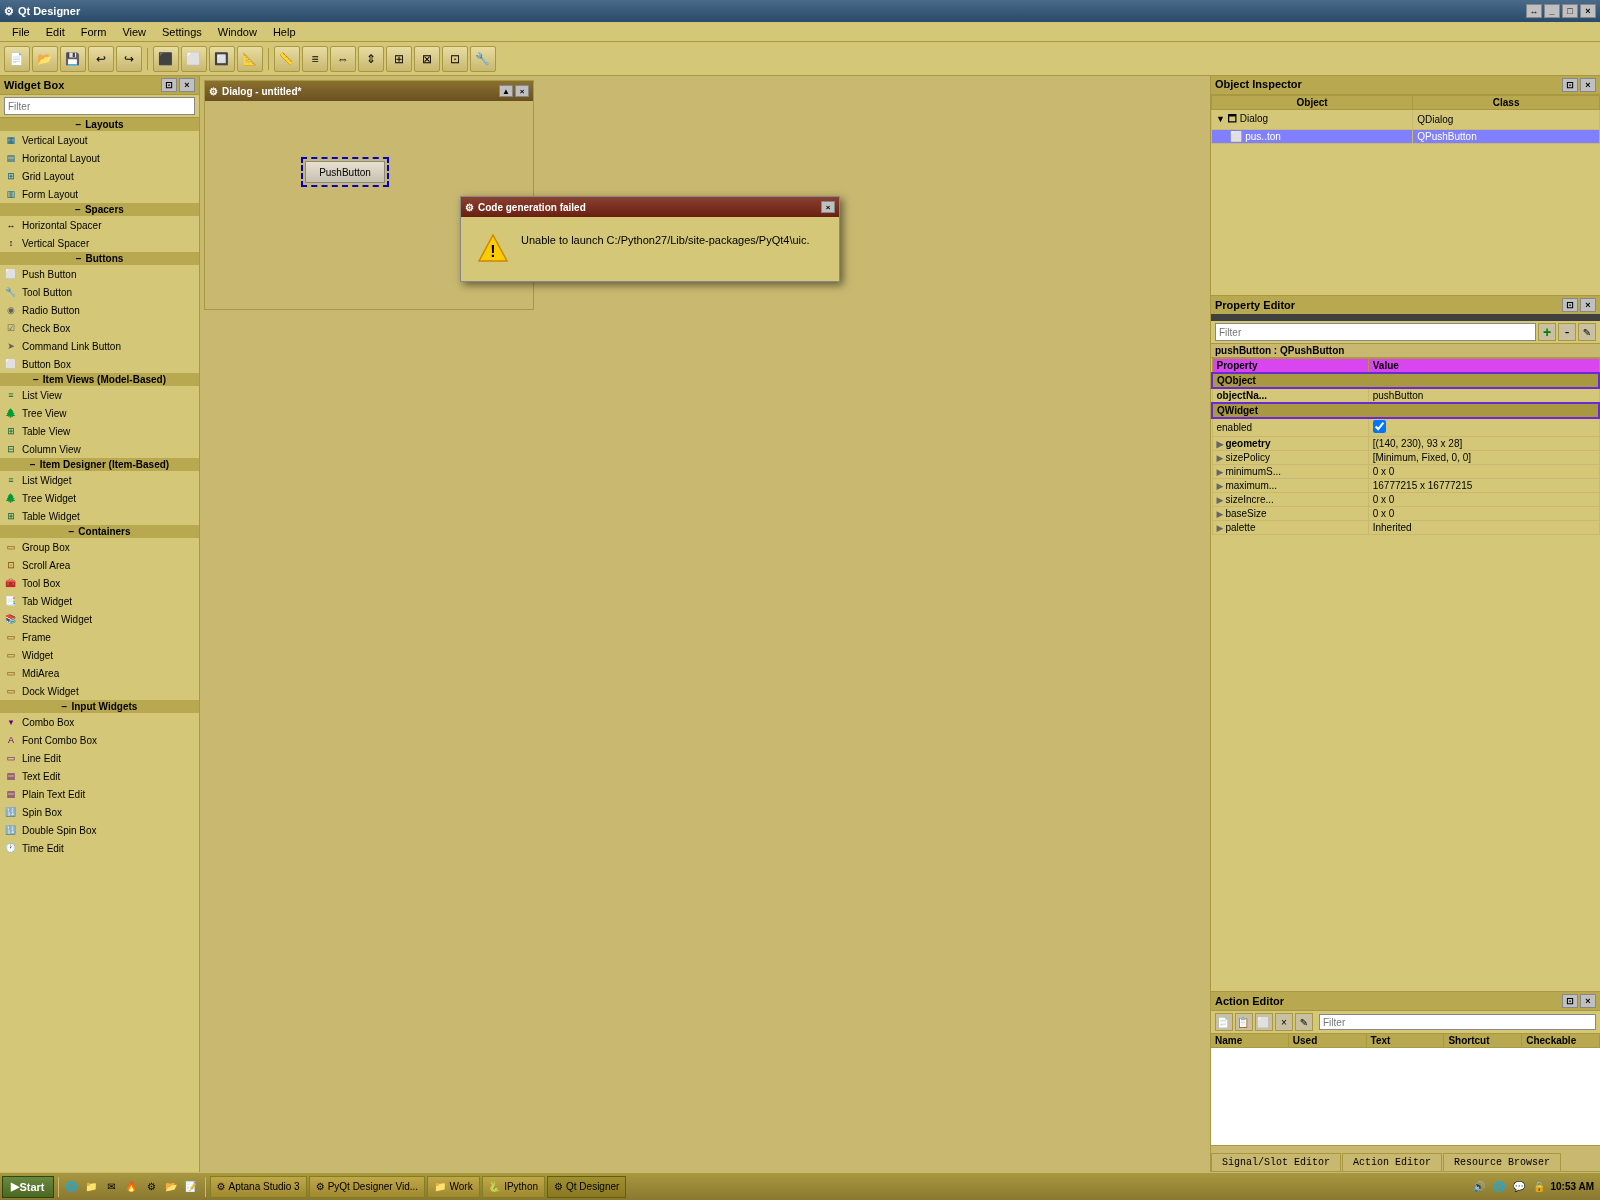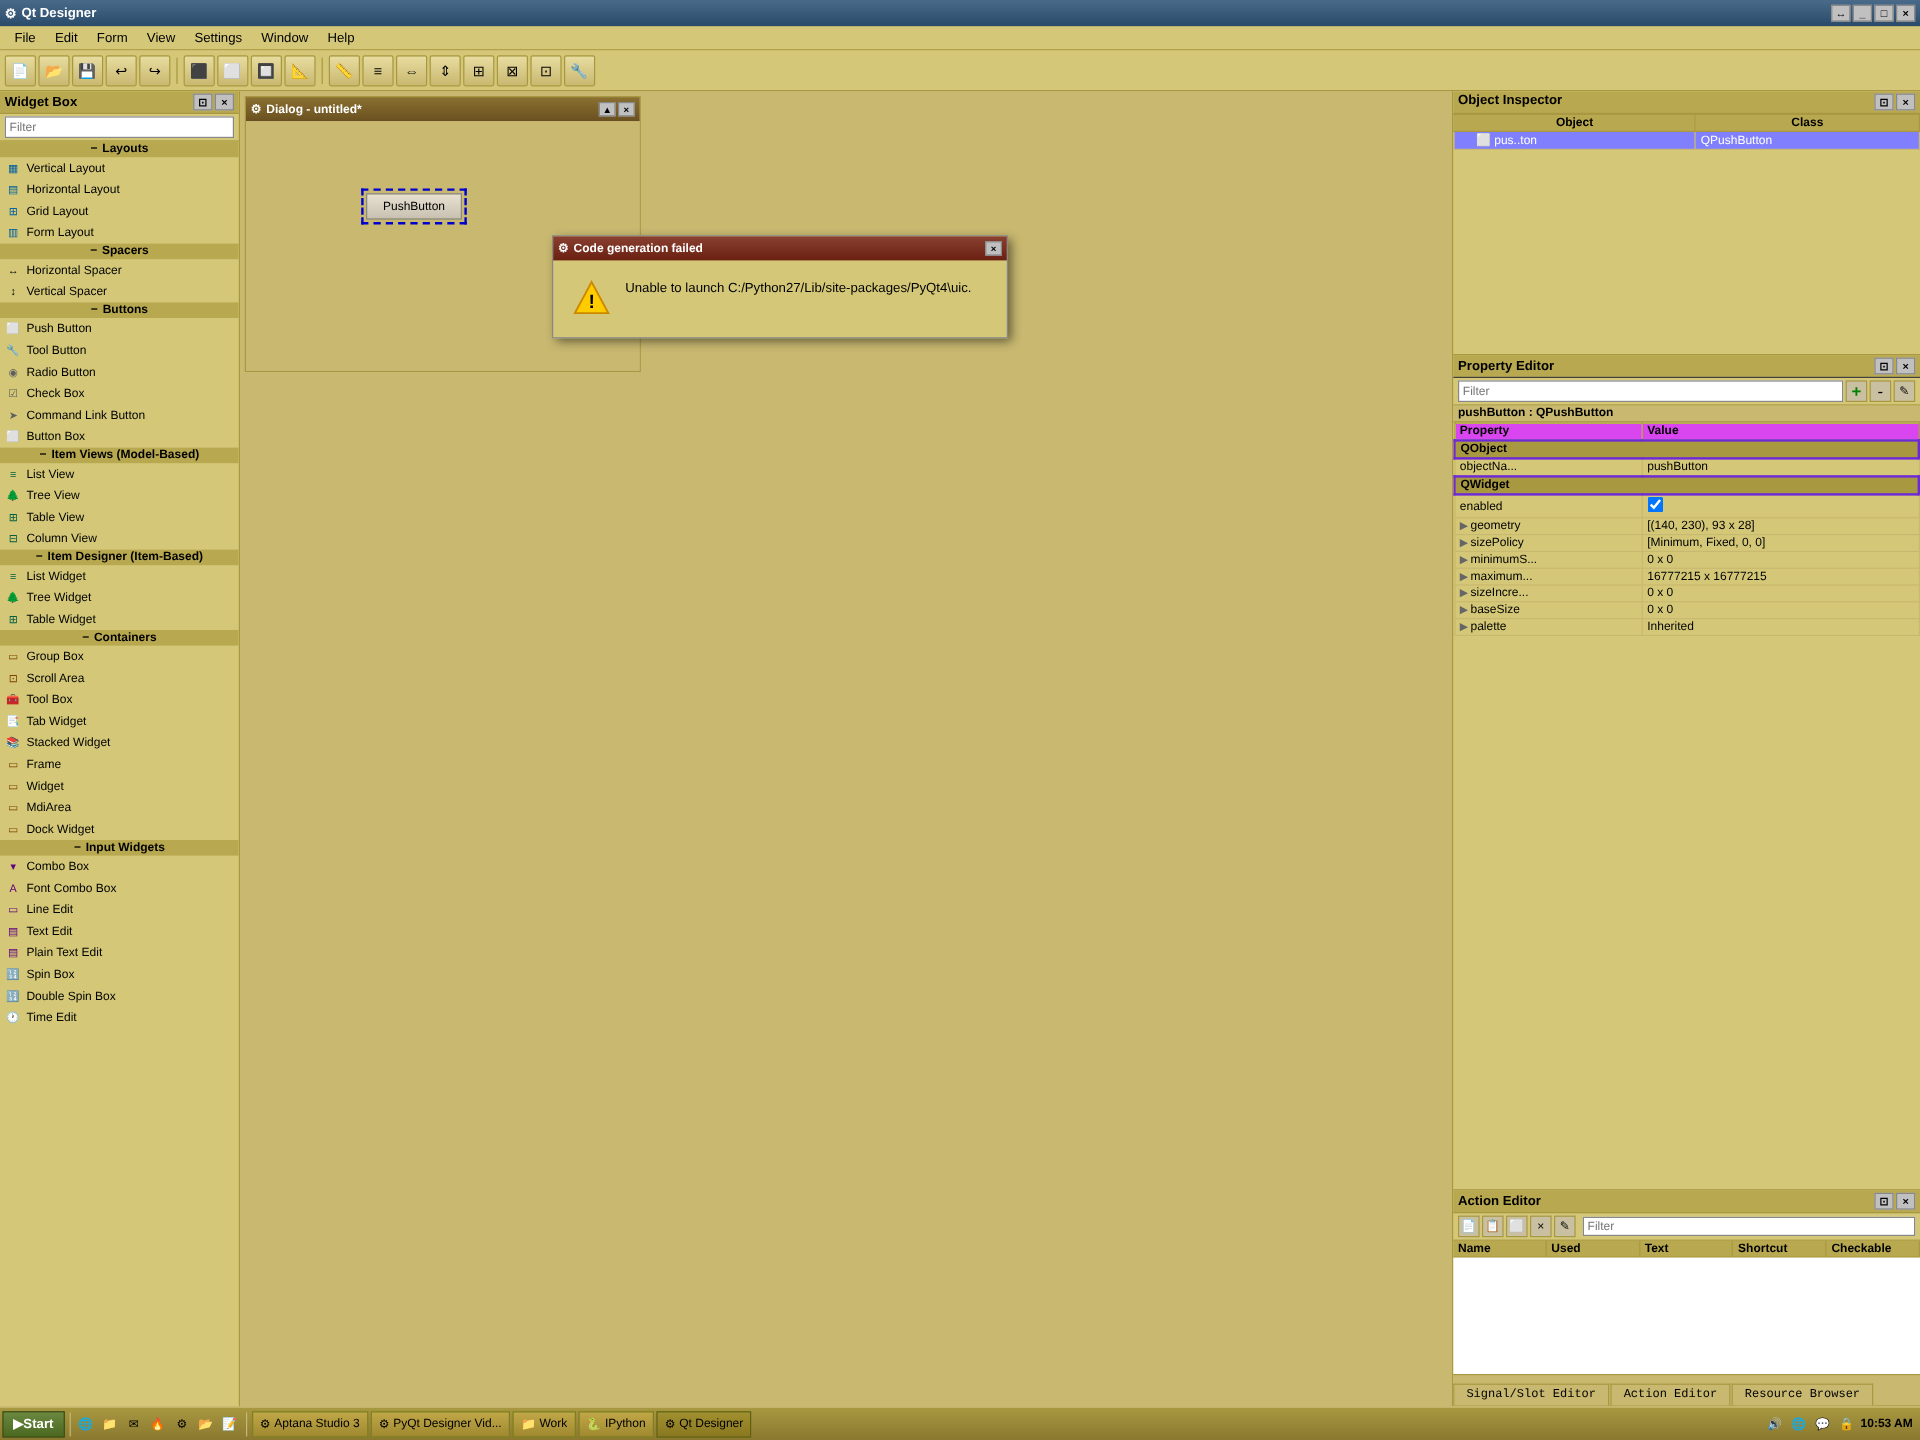--- a/index.html
+++ b/index.html
@@ -299,21 +299,21 @@
       display: flex;
       flex-direction: column;
       min-height: 0;
     }
     #property-editor-header {
       display: flex;
       align-items: center;
       justify-content: space-between;
       padding: 2px 4px;
       background: #b8a850;
-      border-bottom: 1px solid #404040;
+      border-bottom: 7px solid #404040;
       font-weight: bold;
       font-size: 11px;
     }
     #property-filter-row {
       display: flex;
       align-items: center;
       padding: 2px 4px;
       gap: 2px;
       border-bottom: 1px solid #a89840;
     }
@@ -364,21 +364,21 @@
     .prop-section td {
       background: #a89840;
       font-weight: bold;
       padding: 1px 4px;
       border: 2px solid #6d28d9;
     }
     .prop-row td {
       border: 1px solid #c8b870;
       padding: 1px 4px;
     }
-    .prop-row.bold-name td:first-child { font-weight: normal; color: #000; }
+    .prop-row.bold-name td:first-child { font-weight: bold; color: #000; }
     .prop-expand { color: #666; font-size: 9px; cursor: pointer; margin-right: 2px; }
 
     
     #action-editor {
       height: 180px;
       border-bottom: 1px solid #a89840;
       display: flex;
       flex-direction: column;
     }
     #action-editor-header {
@@ -870,20 +870,28 @@
       </div>
       <div id="object-inspector-table">
         <table class="inspector-table">
           <thead>
             <tr>
               <th>Object</th>
               <th>Class</th>
             </tr>
           </thead>
           <tbody>
+            <tr class="inspector-row">
+              <td>
+                <span style="font-size:9px;">▼ </span>
+                <span>🗖 </span>
+                <span>Dialog</span>
+              </td>
+              <td>QDialog</td>
+            </tr>
             <tr class="inspector-row selected">
               <td>
                 <span class="tree-indent">⬜ pus..ton</span>
               </td>
               <td>QPushButton</td>
             </tr>
           </tbody>
         </table>
       </div>
     </div>

